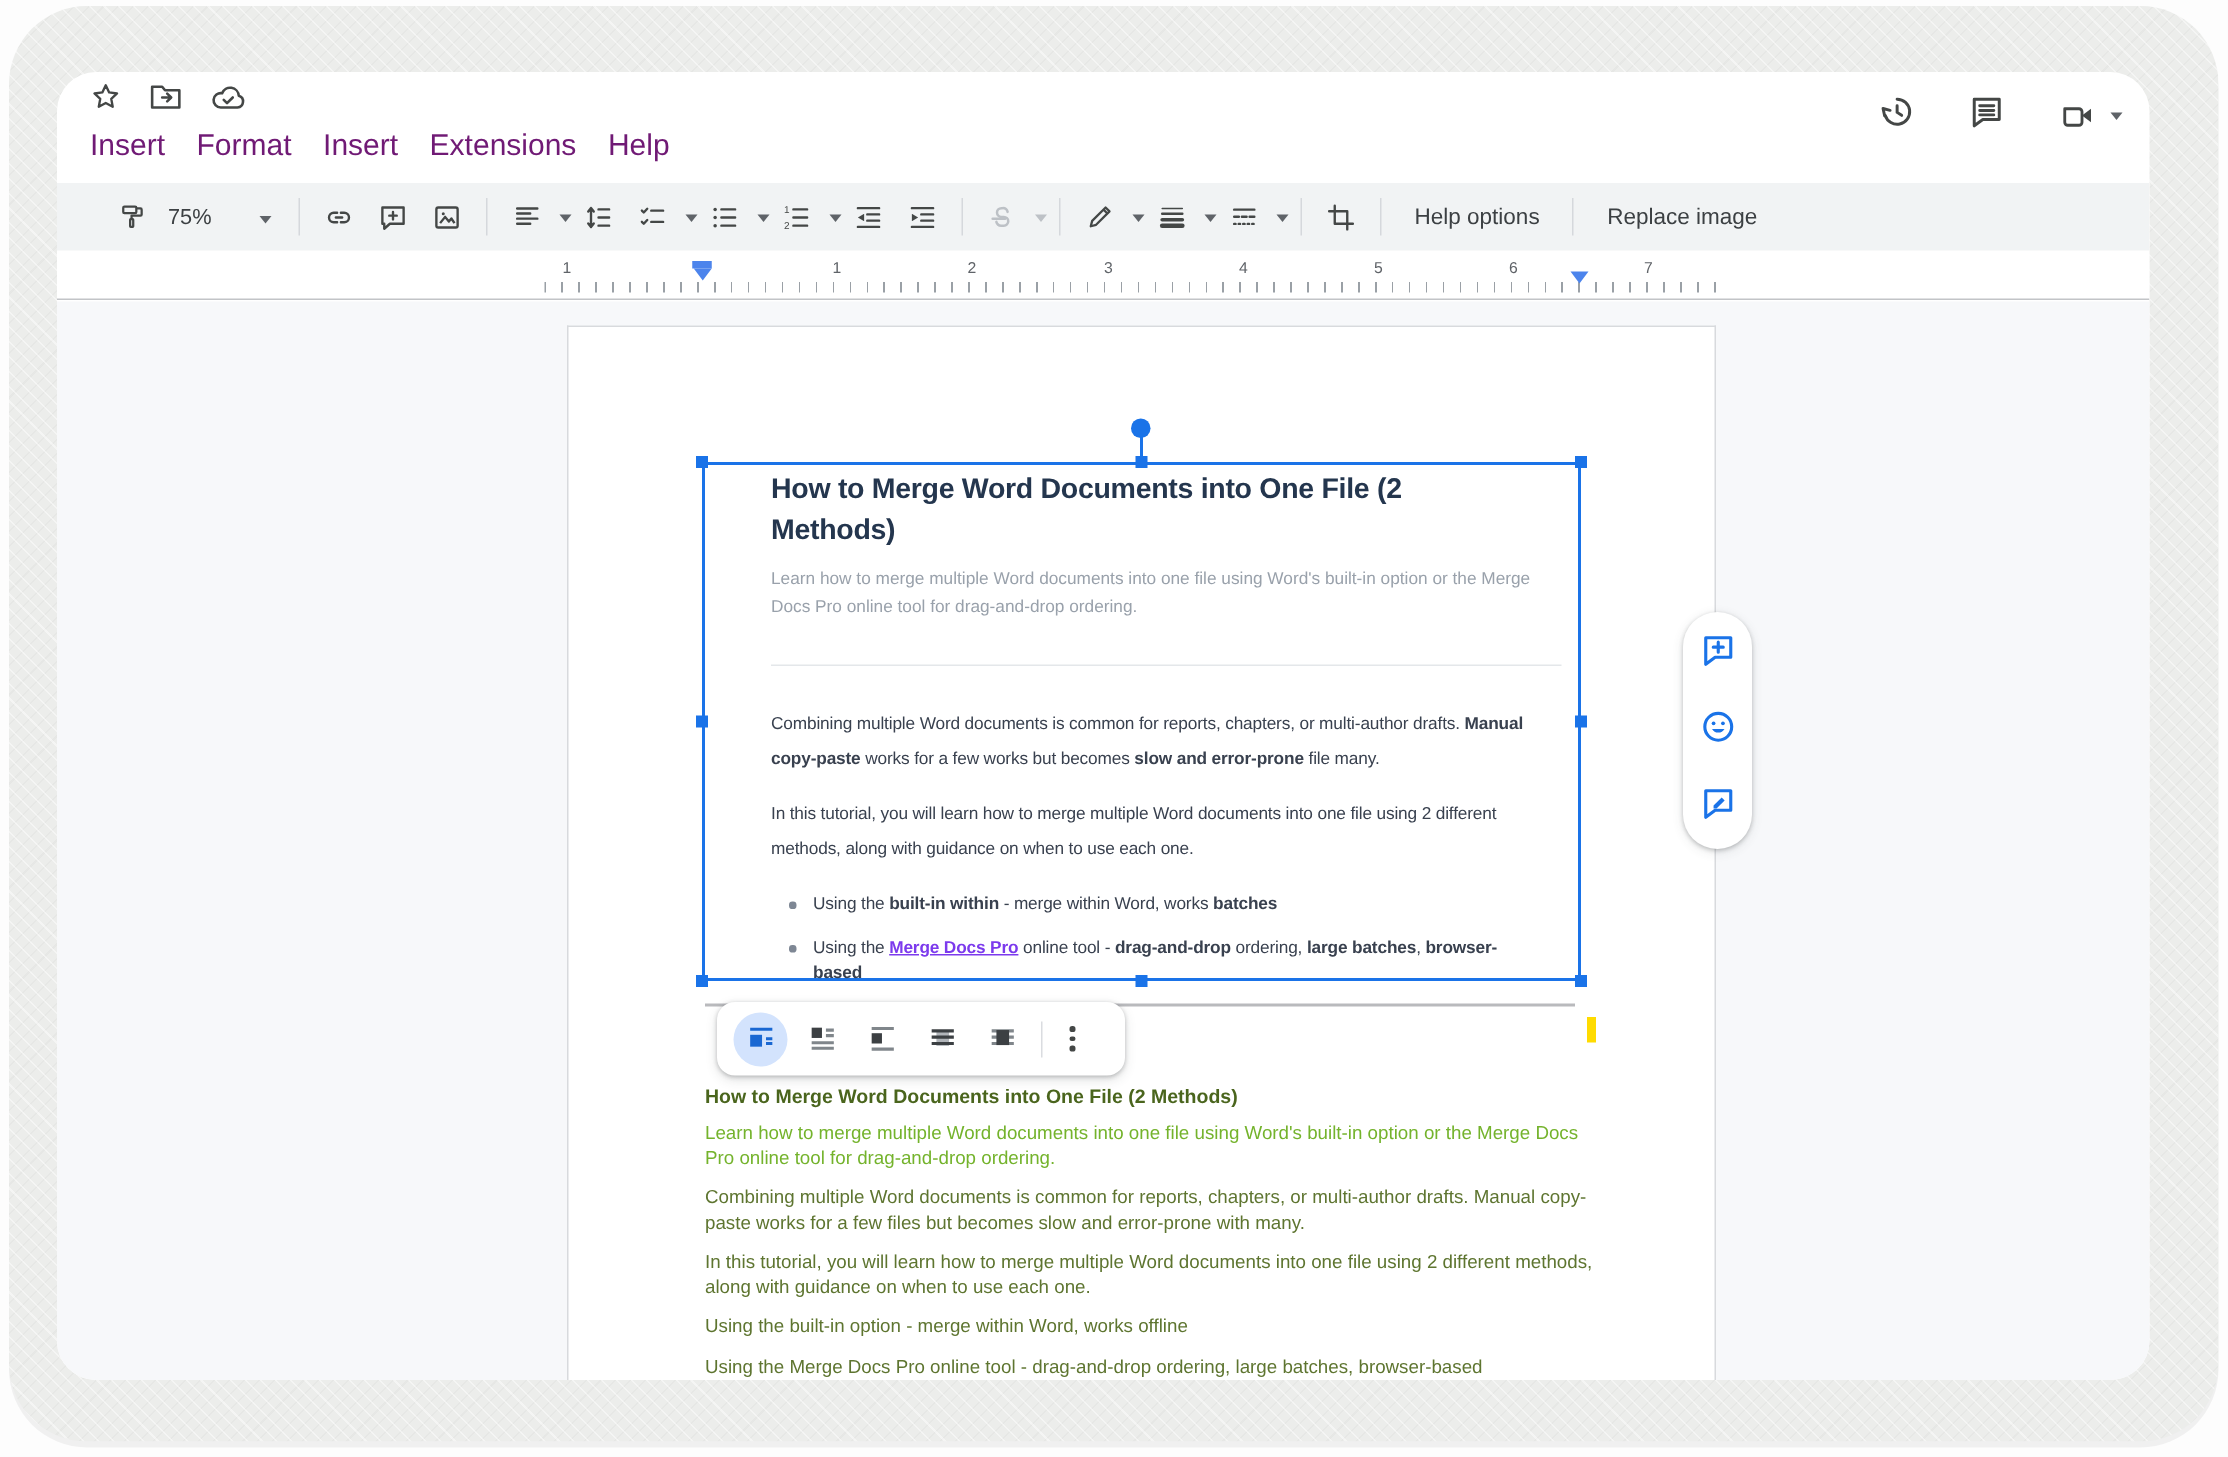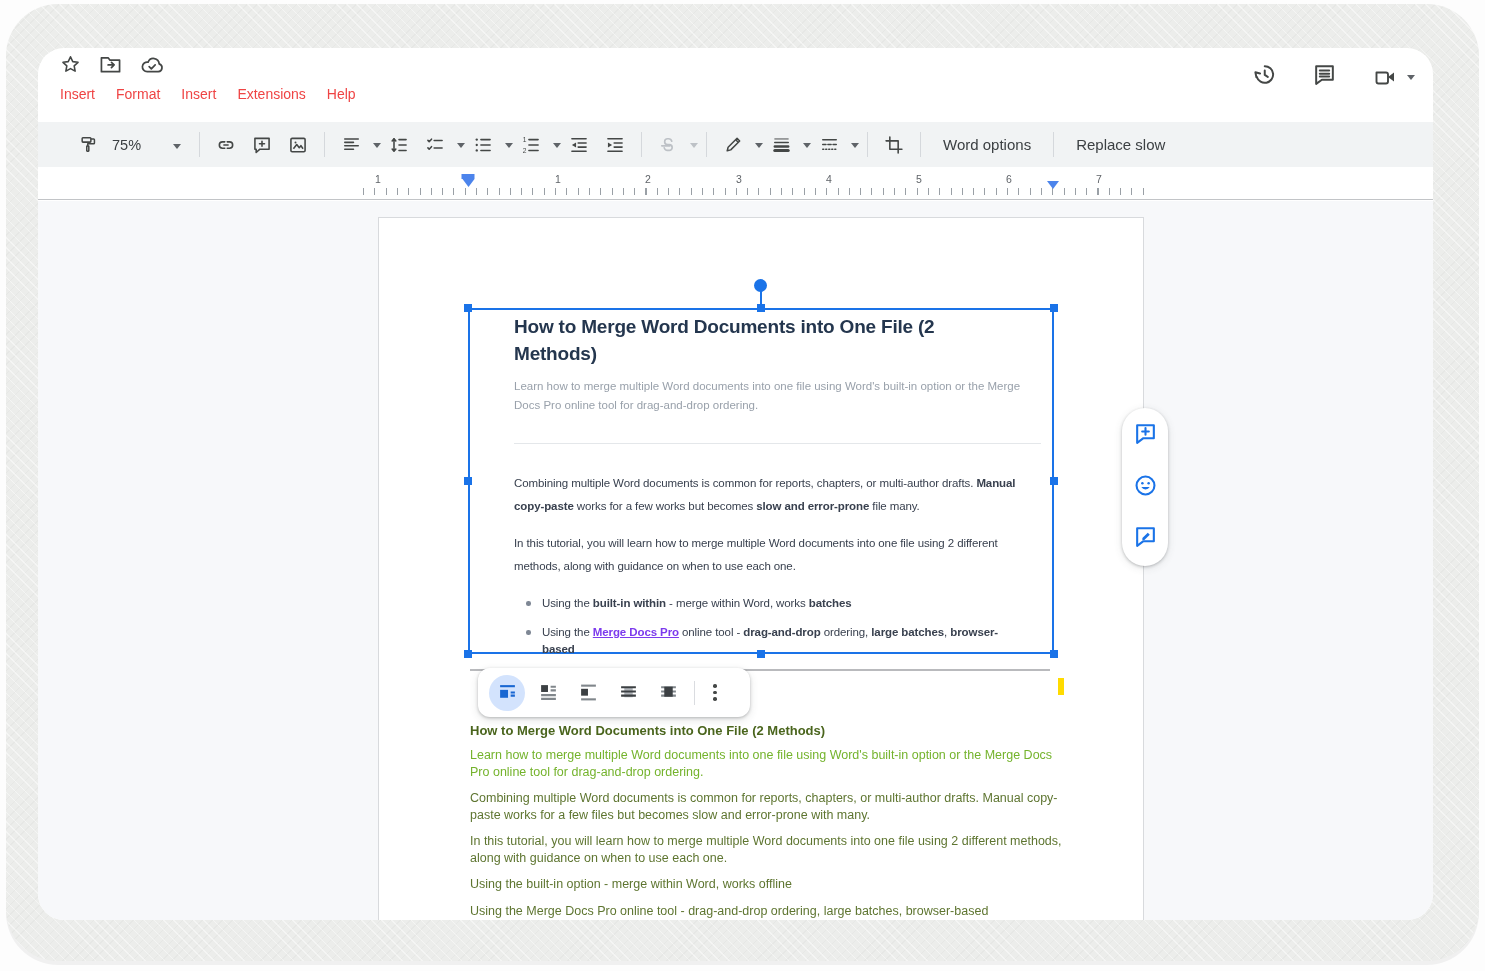--- a/index.html
+++ b/index.html
@@ -15,21 +15,21 @@
           box-shadow:0 4px 0 rgba(0,0,0,.05); }
 
   
   .app { position:absolute; left:38px; top:48px; width:1395px; height:872px; background:#fff;
          border-radius:26px; overflow:hidden; }
 
   
   .quick-icons { position:absolute; left:22px; top:6px; display:flex; gap:18px; align-items:center; }
   .quick-icons svg { display:block; }
   .menubar { position:absolute; left:22px; top:36px; display:flex; gap:21px; }
-  .menu-item { font-size:14px; color:#ef4444; padding:2px 0; cursor:default; }
+  .menu-item { font-size:20px; color:#701a75; padding:2px 0; cursor:default; }
   .tr-icons { position:absolute; right:18px; top:14px; display:flex; gap:36px; align-items:center; }
   .caret { width:0; height:0; border:4px solid transparent; border-top:5px solid #5f6368; margin-top:5px; }
 
   
   .toolbar { position:absolute; left:0; top:74px; width:100%; height:45px; background:#f1f3f4;
              display:flex; align-items:center; padding-left:32px; }
   .tb-item { display:flex; align-items:center; justify-content:center; min-width:26px; height:32px; border-radius:4px; margin:0 5px; }
   .tb-item svg { display:block; }
   .tb-sep { width:1px; height:25px; background:#d5d8dc; margin:0 8px; }
   .tb-zoom { display:flex; align-items:flex-end; gap:14px; margin:0 10px 0 6px; font-size:14.5px; color:#3c4043; }
@@ -272,23 +272,23 @@
       </span>
       <span class="tb-caret"></span>
       <span class="tb-sep"></span>
       <span class="tb-item">
         <svg width="20" height="20" viewBox="0 0 24 24" fill="none" stroke="#444746" stroke-width="1.9" stroke-linecap="round" stroke-linejoin="round">
             <path d="M7 2.5V17h14.5"></path>
             <path d="M2.5 7H17v14.5"></path>
           </svg>
       </span>
       <span class="tb-sep"></span>
-      <span class="tb-text">Word options</span>
-      <span class="tb-sep"></span>
-      <span class="tb-text">Replace slow</span>
+      <span class="tb-text">Help options</span>
+      <span class="tb-sep"></span>
+      <span class="tb-text">Replace image</span>
     </div>
 
     <div class="ruler">
       <div class="ruler-ticks"></div>
       <span class="ruler-num" style="left:340px">1</span>
       <span class="ruler-num" style="left:520px">1</span>
       <span class="ruler-num" style="left:610px">2</span>
       <span class="ruler-num" style="left:701px">3</span>
       <span class="ruler-num" style="left:791px">4</span>
       <span class="ruler-num" style="left:881px">5</span>

